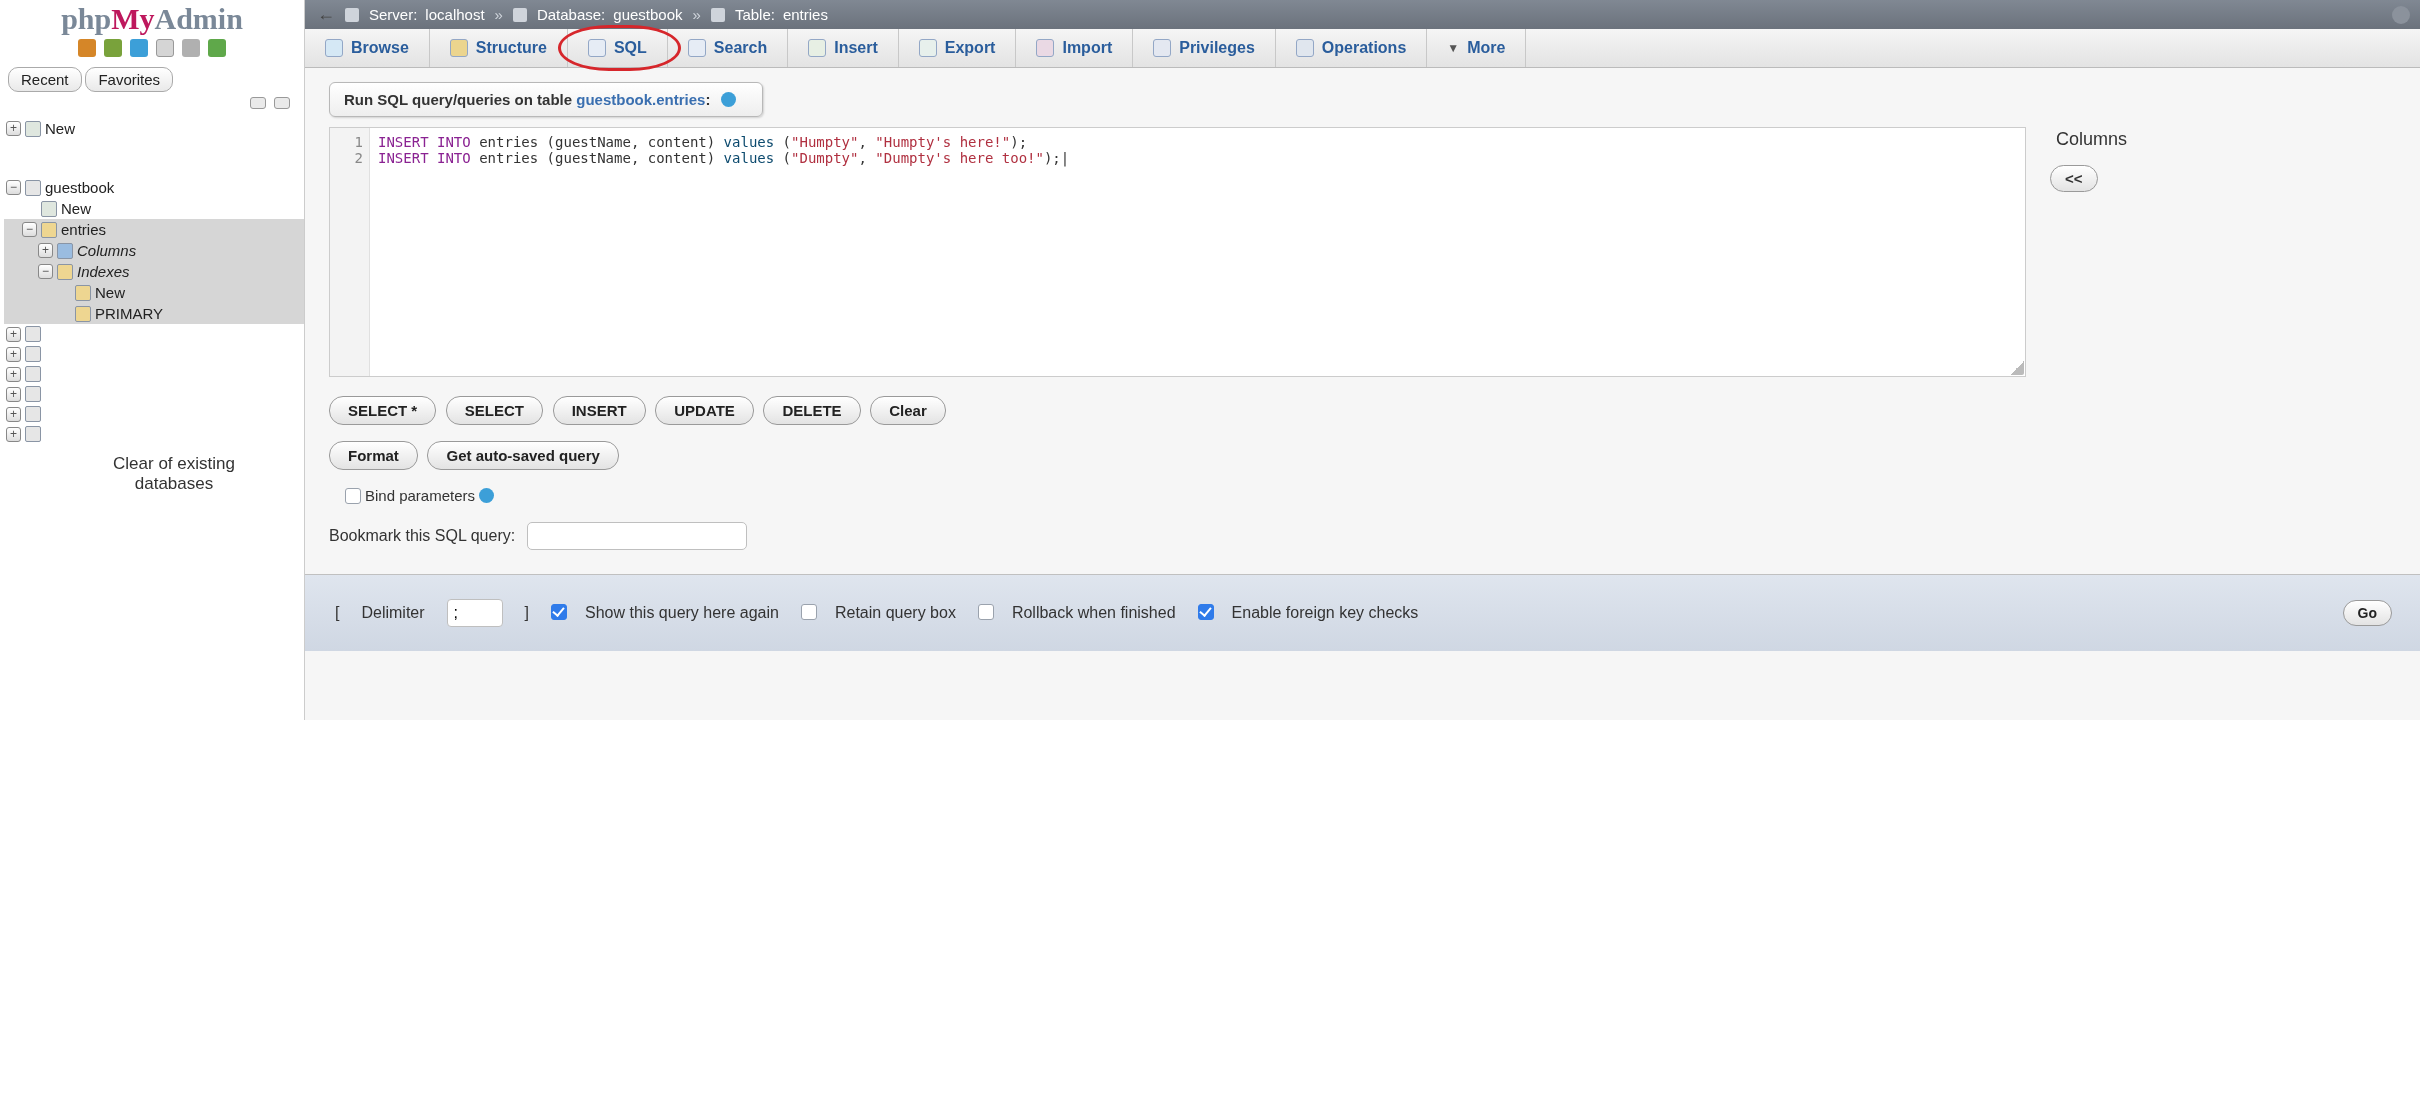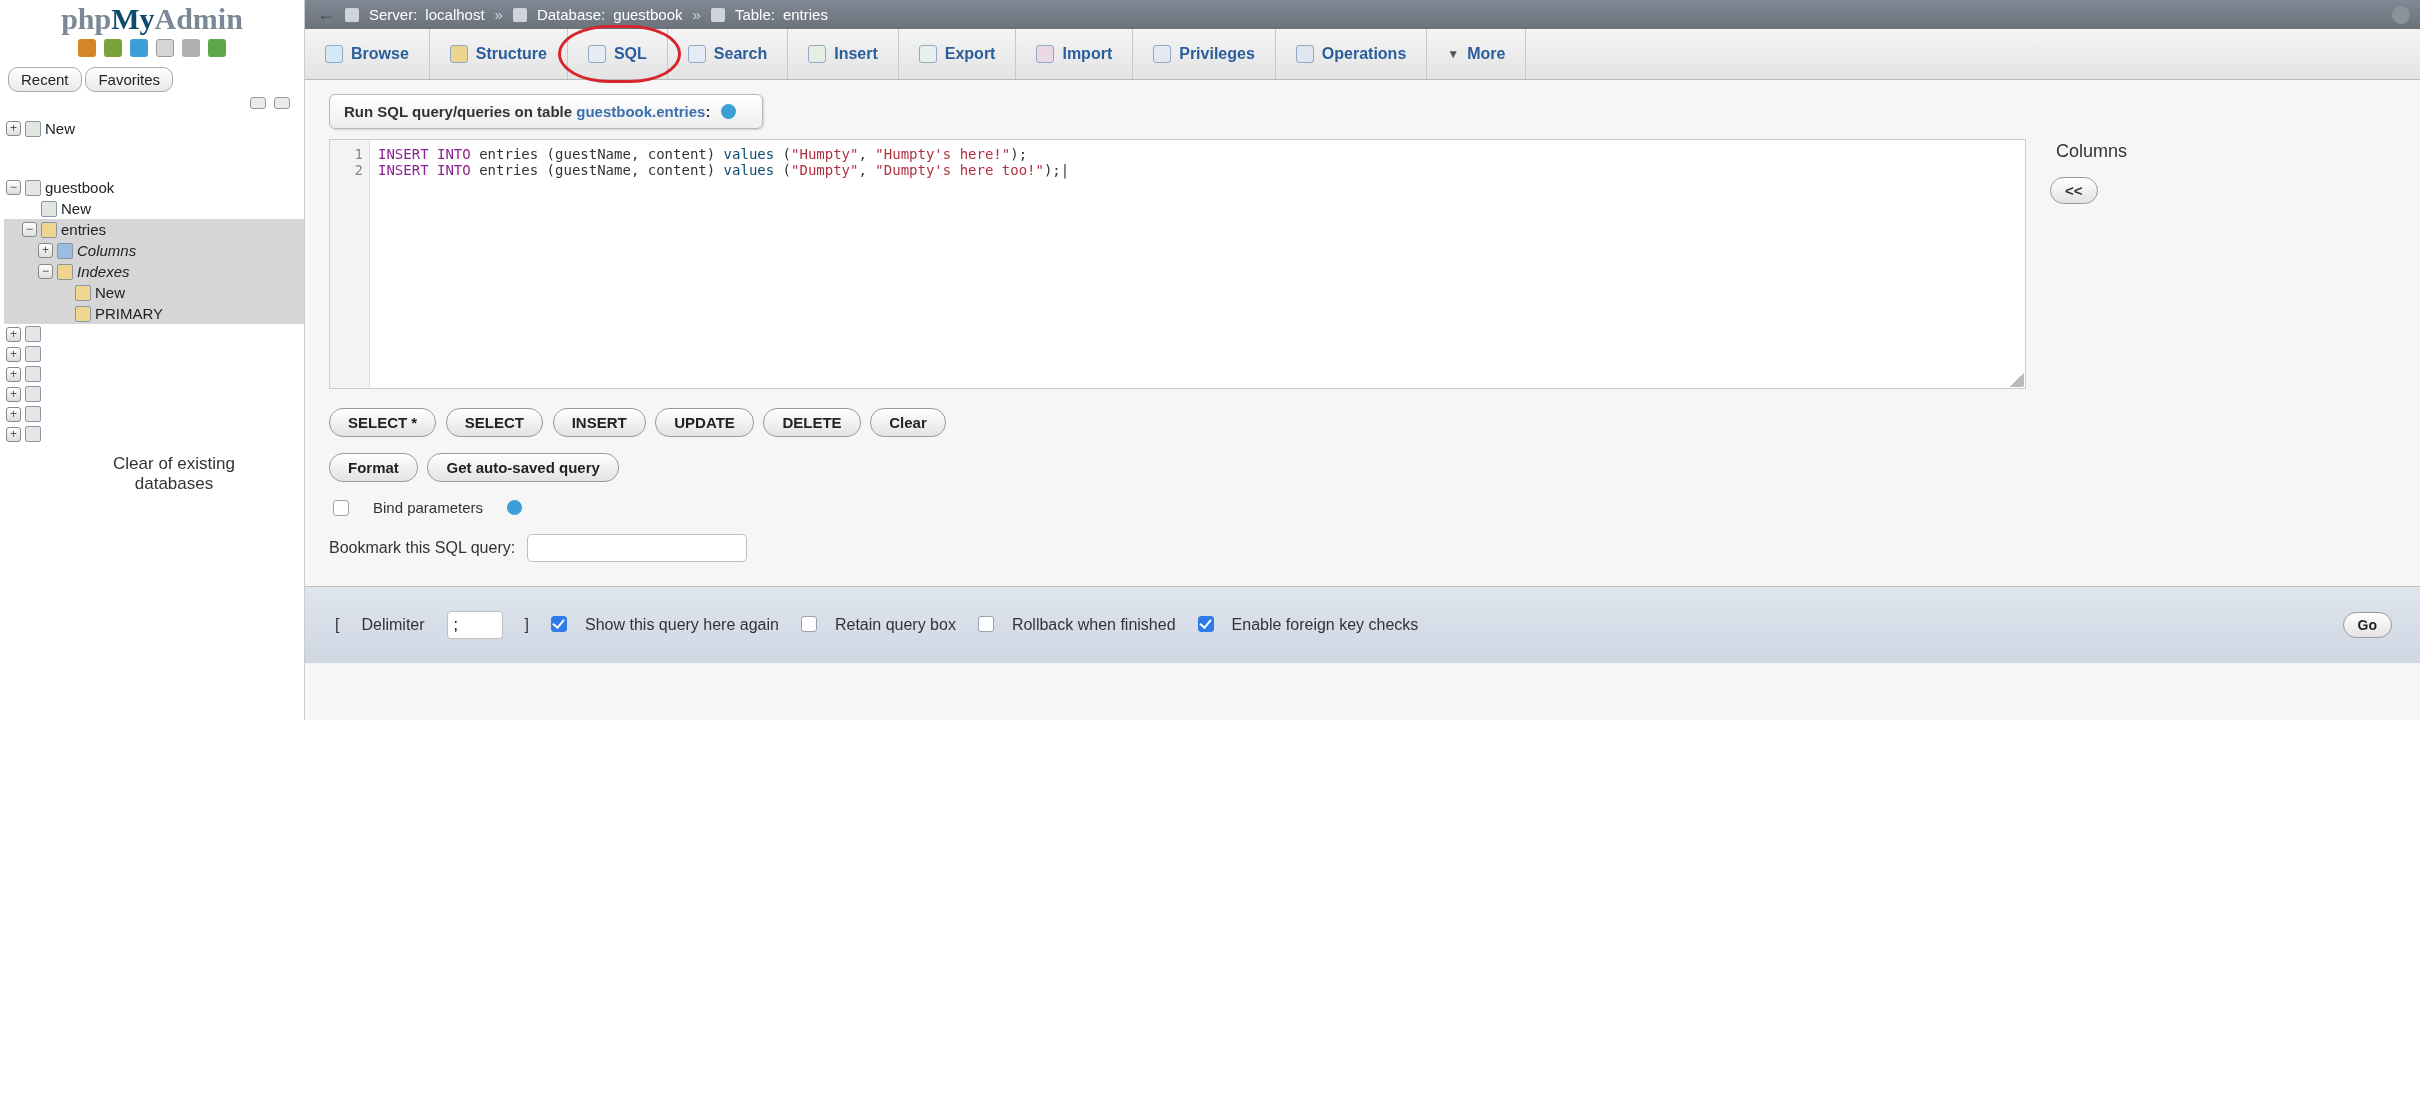--- a/index.html
+++ b/index.html
@@ -15,21 +15,21 @@
   .left {
     width: 305px;
     flex: none;
     border-right: 1px solid #ccc;
     display: flex;
     flex-direction: column;
     font-size: 14px;
   }
   .logo { text-align: center; padding: 2px 0 0; }
   .logo .php { color: #7a8898; font-size: 30px; font-weight: 600; font-family: Georgia, serif; }
-  .logo .my  { color: #0c4a6e; font-size: 30px; font-weight: 700; font-family: Georgia, serif; }
+  .logo .my  { color: #be185d; font-size: 30px; font-weight: 700; font-family: Georgia, serif; }
   .logo .adm { color: #7a8898; font-size: 30px; font-weight: 600; font-family: Georgia, serif; }
   .toolbar-icons { text-align: center; padding: 3px 0 6px; }
   .toolbar-icons .ic { display:inline-block; width:18px; height:18px; margin:0 2px; border-radius:3px; vertical-align:middle;}
   .ic-home   { background:#d58628; }
   .ic-exit   { background:#79a23b; }
   .ic-help   { background:#3c9fd8; border-radius:50%; }
   .ic-doc    { background:#d5d5d5; border:1px solid #999;}
   .ic-gear   { background:#b0b0b0; border-radius:50%; }
   .ic-reload { background:#5fa84a; border-radius:50%; }
 
@@ -87,21 +87,21 @@
   .bc-ic { display:inline-block; width:14px; height:14px; background:#cfd4db; border-radius:2px; vertical-align:-2px; margin-right:2px;}
 
   .tabs {
     background:linear-gradient(#f5f5f5,#e3e3e3);
     border-bottom:1px solid #bbb;
     display:flex;
     font-size:16px;
     font-weight:600;
   }
   .tab {
-    padding:16px 20px;
+    padding:10px 20px;
     color:#2a5d9c;
     border-right:1px solid #c8c8c8;
     display:flex; align-items:center; gap:8px;
     cursor:pointer; position:relative;
   }
   .tab .ti { width:18px; height:18px; background:#cdd7e6; border-radius:3px; border:1px solid #93a7c6; flex:none;}
   .tab .ti.brs{background:#d5e8f5;}
   .tab .ti.str{background:#ecd58e;}
   .tab .ti.sql{background:#e6ecf5;}
   .tab .ti.sch{background:#e6ecf5;}
@@ -163,21 +163,21 @@
   .col-box {
     border:1px solid #bfbfbf; border-radius:4px; background:#fff;
     height:280px; padding:8px 10px; font-size:16.5px; color:#333;
   }
   .ins-btn { margin-top:20px; text-align:left;}
   .right-col .btn-round {
     border:1px solid #9a9a9a; border-radius:14px;
     background:linear-gradient(#fff,#e3e3e3);
     padding:4px 14px; font-weight:700; font-size:15px; cursor:pointer;
   }
-  .check-row { margin:14px 4px; font-size:15px; display:flex; align-items:center; gap:24px;}
+  .check-row { margin:14px 16px; font-size:15px; display:flex; align-items:center; gap:4px;}
   .qmark2 { display:inline-block; width:15px; height:15px; background:#3c9fd8; border-radius:50%;}
 
   .bookmark-row { margin:18px 0 6px; font-size:16px; display:flex; align-items:center; gap:12px;}
   .bookmark-row input[type=text]{
     width:220px; height:28px; border:1px solid #bfbfbf; border-radius:5px; padding:0 6px; font-size:14px;
   }
 
   .footer-bar {
     margin:18px 0 0 -24px;
     border-top:1px solid #c0c0c0;

